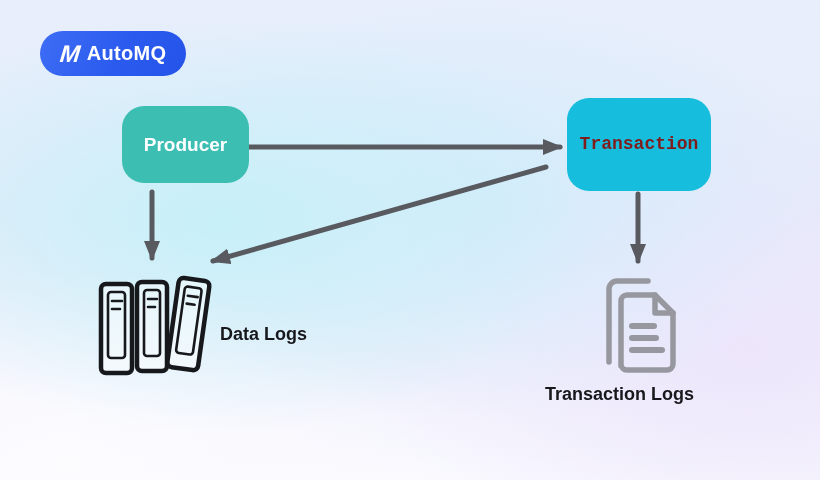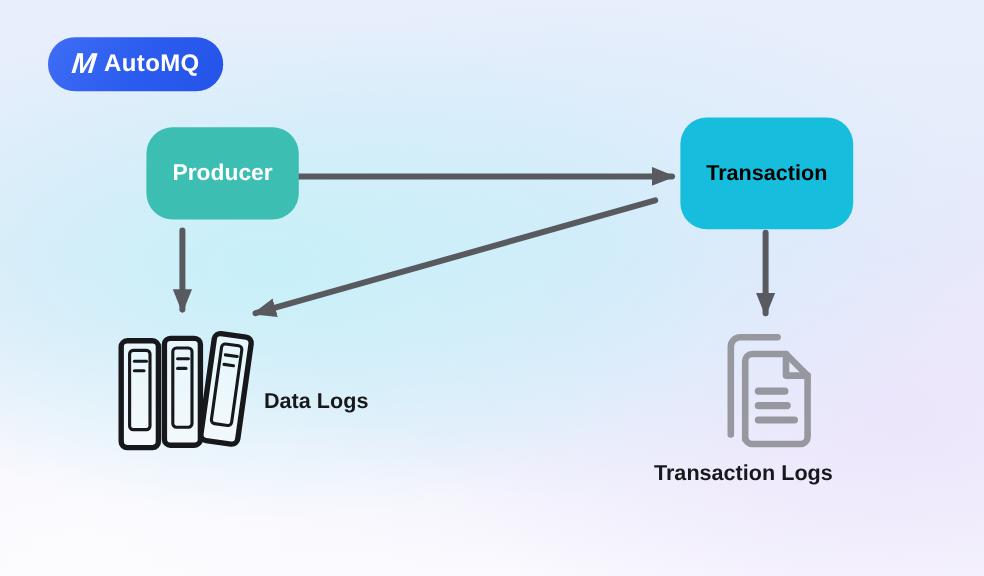--- a/index.html
+++ b/index.html
@@ -80,21 +80,21 @@
     <line x1="546" y1="167" x2="213" y2="261" stroke-width="5" stroke-linecap="round" marker-end="url(#arrowhead)" stroke="#595A60"></line>
     <line x1="152" y1="192" x2="152" y2="258" stroke-width="5" stroke-linecap="round" marker-end="url(#arrowhead)" stroke="#595A60"></line>
     <line x1="638" y1="194" x2="638" y2="261" stroke-width="5" stroke-linecap="round" marker-end="url(#arrowhead)" stroke="#595A60"></line>
   </svg>
 
   <div class="node node-producer" style="background: rgb(60, 190, 179);">
     <span style="color: rgb(255, 255, 255);">Producer</span>
   </div>
 
   <div class="node node-tc" style="background: rgb(22, 189, 220);">
-    <span style="color: #000000;">
+    <span style="color: #7f1d1d; font-family: Liberation Mono, monospace;">
       <span>Transaction</span><br>
     </span>
   </div>
 
   <svg class="store-icon binders-icon" viewBox="0 0 118 107">
     <g fill="rgba(255,255,255,0.45)" stroke-linecap="round" stroke-linejoin="round" stroke="#17181C">
       <g>
         <rect x="5" y="13" width="31" height="89" rx="5" stroke-width="4.5"></rect>
         <rect x="12" y="21" width="17" height="66" rx="3" stroke-width="2.6" fill="none"></rect>
         <line x1="16" y1="30" x2="26" y2="30" stroke-width="2.6"></line>

